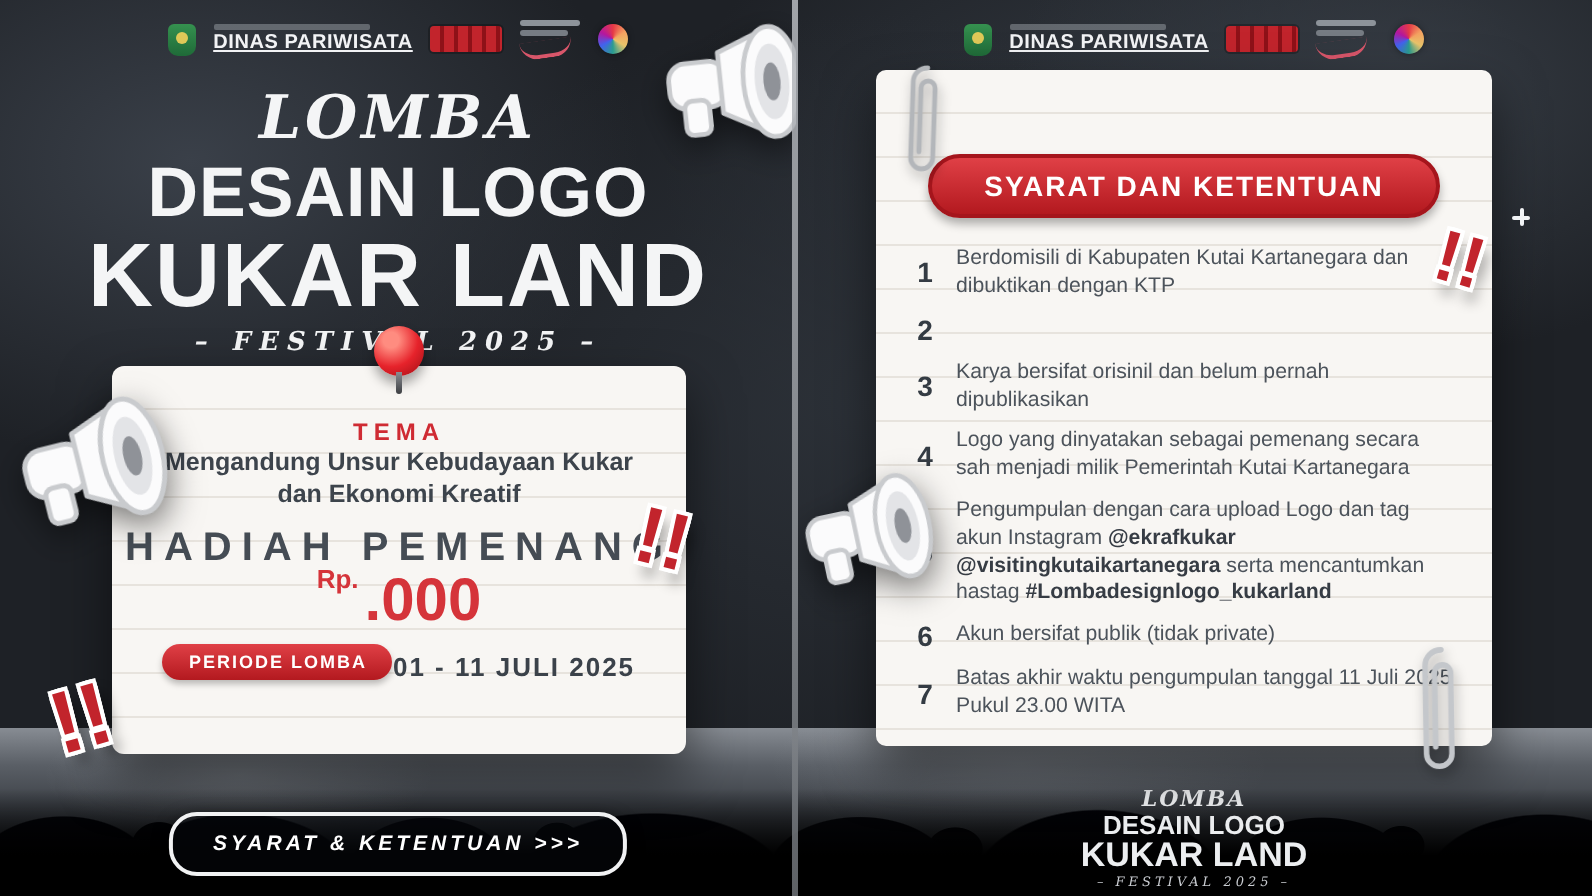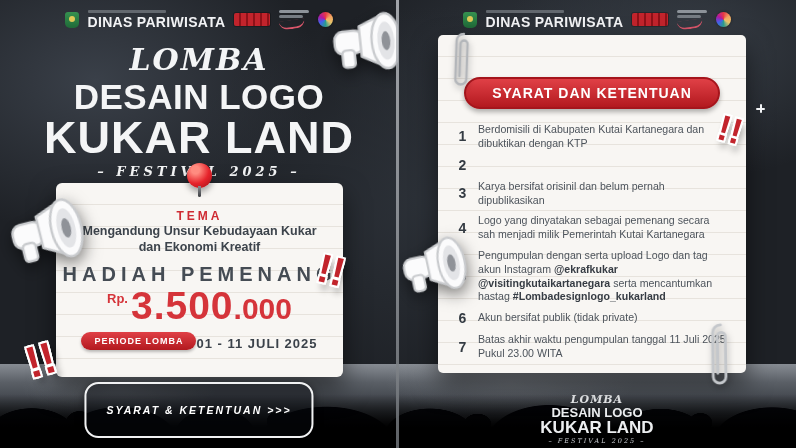--- a/index.html
+++ b/index.html
@@ -40,21 +40,21 @@
 
   
   .logo-row{position:absolute;top:10px;left:0;right:0;display:flex;align-items:center;
     justify-content:center;gap:9px;z-index:4;}
   .gov-emblem{width:14px;height:16px;border-radius:3px 3px 5px 5px;position:relative;
     background:linear-gradient(#35914f,#1f6a38);}
   .gov-emblem::after{content:"";position:absolute;left:4px;top:4px;width:6px;height:6px;
     border-radius:50%;background:#ffd65c;opacity:.85;}
   .dinas{display:flex;flex-direction:column;line-height:1;}
   .dinas .micro{width:78px;height:3px;background:#9aa0a6;opacity:.5;border-radius:1px;margin-bottom:2px;}
-  .dinas .label{color:#f2f3f5;font-size:14px;font-weight:800;letter-spacing:.3px;white-space:nowrap;}
+  .dinas .label{color:#f2f3f5;font-size:10px;font-weight:800;letter-spacing:.3px;white-space:nowrap;text-decoration:underline;}
   .ekraf{width:36px;height:13px;border-radius:2px;
     background:repeating-linear-gradient(90deg,#c2242c 0 5px,#8e1118 5px 7px);box-shadow:0 0 0 1px rgba(0,0,0,.25);}
   .wonderful{display:flex;flex-direction:column;gap:2px;}
   .wonderful .w1{width:30px;height:3px;background:#8d939a;border-radius:2px;}
   .wonderful .w2{width:24px;height:3px;background:#767c83;border-radius:2px;}
   .wonderful .swoosh{width:26px;height:7px;border-bottom:2px solid #d8566a;
     border-radius:0 0 14px 14px;transform:rotate(-8deg);}
   .pesona{width:15px;height:15px;border-radius:50%;
     background:conic-gradient(#e63946,#f4a261,#e9c46a,#2a9d8f,#4361ee,#b5179e,#e63946);
     box-shadow:0 0 3px rgba(0,0,0,.4);}
@@ -94,21 +94,21 @@
   .prize-main{font-size:39px;font-weight:900;letter-spacing:1px;}
   .prize-sub{font-size:30px;font-weight:900;}
   .pill-row{display:flex;justify-content:center;gap:26px;margin-top:4px;}
   .pill-col{display:flex;flex-direction:row;align-items:center;}
   .red-pill{background:linear-gradient(#e04046,#b3191f);color:#fff;font-size:9px;font-weight:800;
     letter-spacing:1px;padding:4px 13px;border-radius:11px;box-shadow:0 2px 3px rgba(0,0,0,.25);}
   .pill-date{color:#3b424a;font-size:13px;font-weight:800;letter-spacing:1px;margin-top:4px;}
 
   
   .cta{position:absolute;left:50%;bottom:10px;transform:translateX(-50%);z-index:7;
-    border:2px solid #f1f2f3;border-radius:14px;padding:20px 20px;background:rgba(10,12,16,.35);
+    border:2px solid #f1f2f3;border-radius:14px;padding:8px 20px;background:rgba(10,12,16,.35);
     color:#fff;font-style:italic;font-weight:800;font-size:10.5px;letter-spacing:2px;
     white-space:nowrap;cursor:pointer;box-shadow:0 2px 8px rgba(0,0,0,.5);}
 
   
   .ribbon{margin:42px auto 3px;width:max-content;background:linear-gradient(#e04046,#b3191f);
     border:2px solid #a5151c;border-radius:17px;padding:6px 26px;color:#fff;font-weight:800;
     font-size:14px;letter-spacing:1px;box-shadow:0 3px 5px rgba(0,0,0,.3);}
   .terms{margin:14px 18px 0 18px;}
   .term{display:flex;gap:9px;margin-bottom:7px;}
   .term .num{min-width:13px;color:#343b43;font-size:14px;font-weight:800;line-height:1.1;
@@ -184,21 +184,20 @@
         <div class="ball"></div>
         <div class="needle"></div>
       </div>
       <div class="card-left-inner">
         <div class="tema-label">TEMA</div>
         <div class="tema-line">Mengandung Unsur Kebudayaan Kukar</div>
         <div class="tema-line">dan Ekonomi Kreatif</div>
         <div class="prize-label">HADIAH PEMENANG</div>
         <div class="prize-row">
           <span class="prize-cur">Rp.</span>
-          <span class="prize-main">3.500</span>
           <span class="prize-sub">.000</span>
         </div>
         <div class="pill-row">
           <div class="pill-col">
             <span class="red-pill">PERIODE LOMBA</span>
             <span class="pill-date">01 - 11 JULI 2025</span>
           </div>
         </div>
       </div>
     </div>
@@ -264,21 +263,21 @@
         <div class="term">
           <span class="num">3</span>
           <span class="txt">Karya bersifat orisinil dan belum pernah dipublikasikan</span>
         </div>
         <div class="term">
           <span class="num">4</span>
           <span class="txt">Logo yang dinyatakan sebagai pemenang secara sah menjadi milik Pemerintah Kutai Kartanegara</span>
         </div>
         <div class="term">
           <span class="num">5</span>
-          <span class="txt"><span>Pengumpulan dengan serta upload Logo dan tag akun Instagram </span><strong>@ekrafkukar @visitingkutaikartanegara</strong><span> serta mencantumkan hastag </span><strong>#Lombadesignlogo_kukarland</strong></span>
+          <span class="txt"><span>Pengumpulan dengan cara upload Logo dan tag akun Instagram </span><strong>@ekrafkukar @visitingkutaikartanegara</strong><span> serta mencantumkan hastag </span><strong>#Lombadesignlogo_kukarland</strong></span>
         </div>
         <div class="term">
           <span class="num">6</span>
           <span class="txt">Akun bersifat publik (tidak private)</span>
         </div>
         <div class="term">
           <span class="num">7</span>
           <span class="txt">Batas akhir waktu pengumpulan tanggal 11 Juli 2025 Pukul 23.00 WITA</span>
         </div>
       </div>

